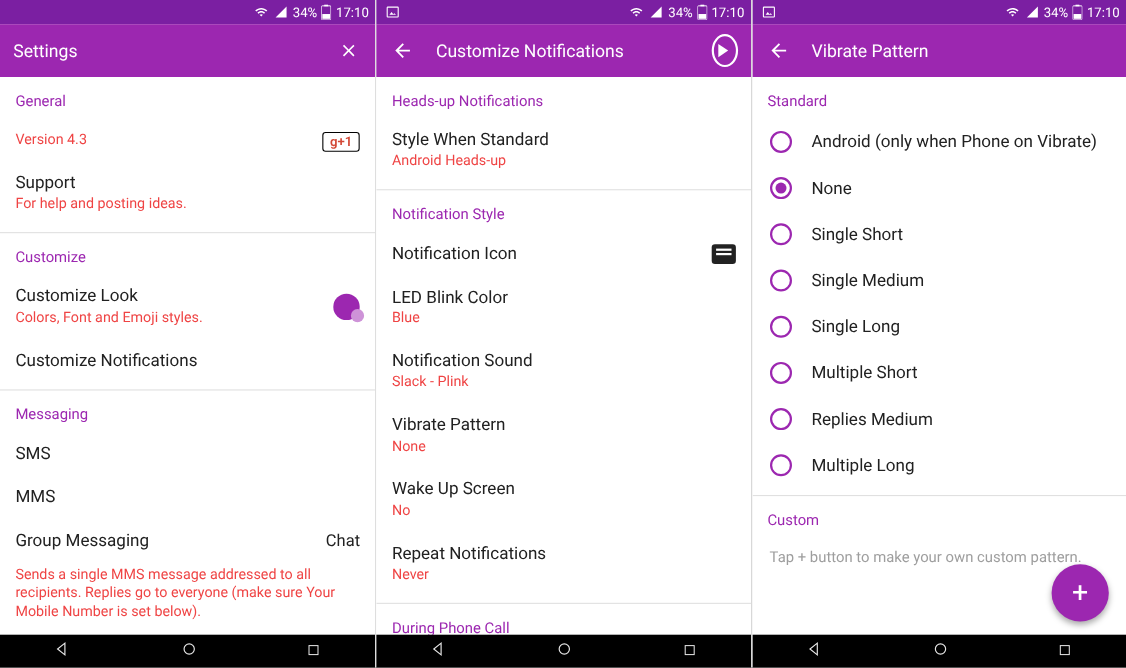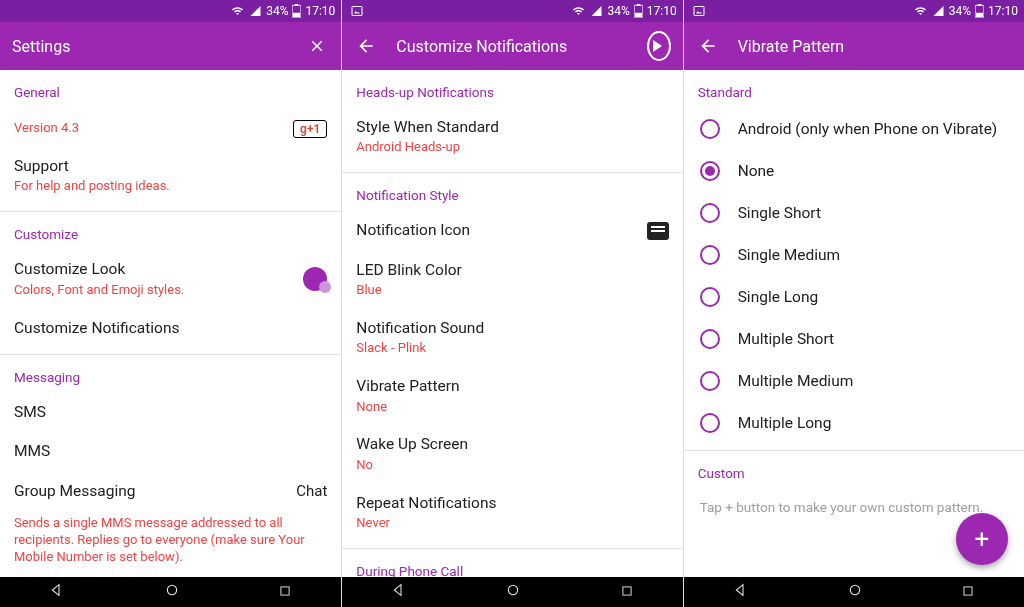--- a/index.html
+++ b/index.html
@@ -384,21 +384,21 @@
         <div class="radio-row">
           <div class="radio"></div>
           <div class="radio-label">Single Long</div>
         </div>
         <div class="radio-row">
           <div class="radio"></div>
           <div class="radio-label">Multiple Short</div>
         </div>
         <div class="radio-row">
           <div class="radio"></div>
-          <div class="radio-label">Multiple Medium</div>
+          <div class="radio-label">Replies Medium</div>
         </div>
         <div class="radio-row">
           <div class="radio"></div>
           <div class="radio-label">Multiple Long</div>
         </div>
       </div>
     <div class="divider"></div>
     <div class="section-header">Custom</div>
     <div class="hint">Tap + button to make your own custom pattern.</div>
   </div>

